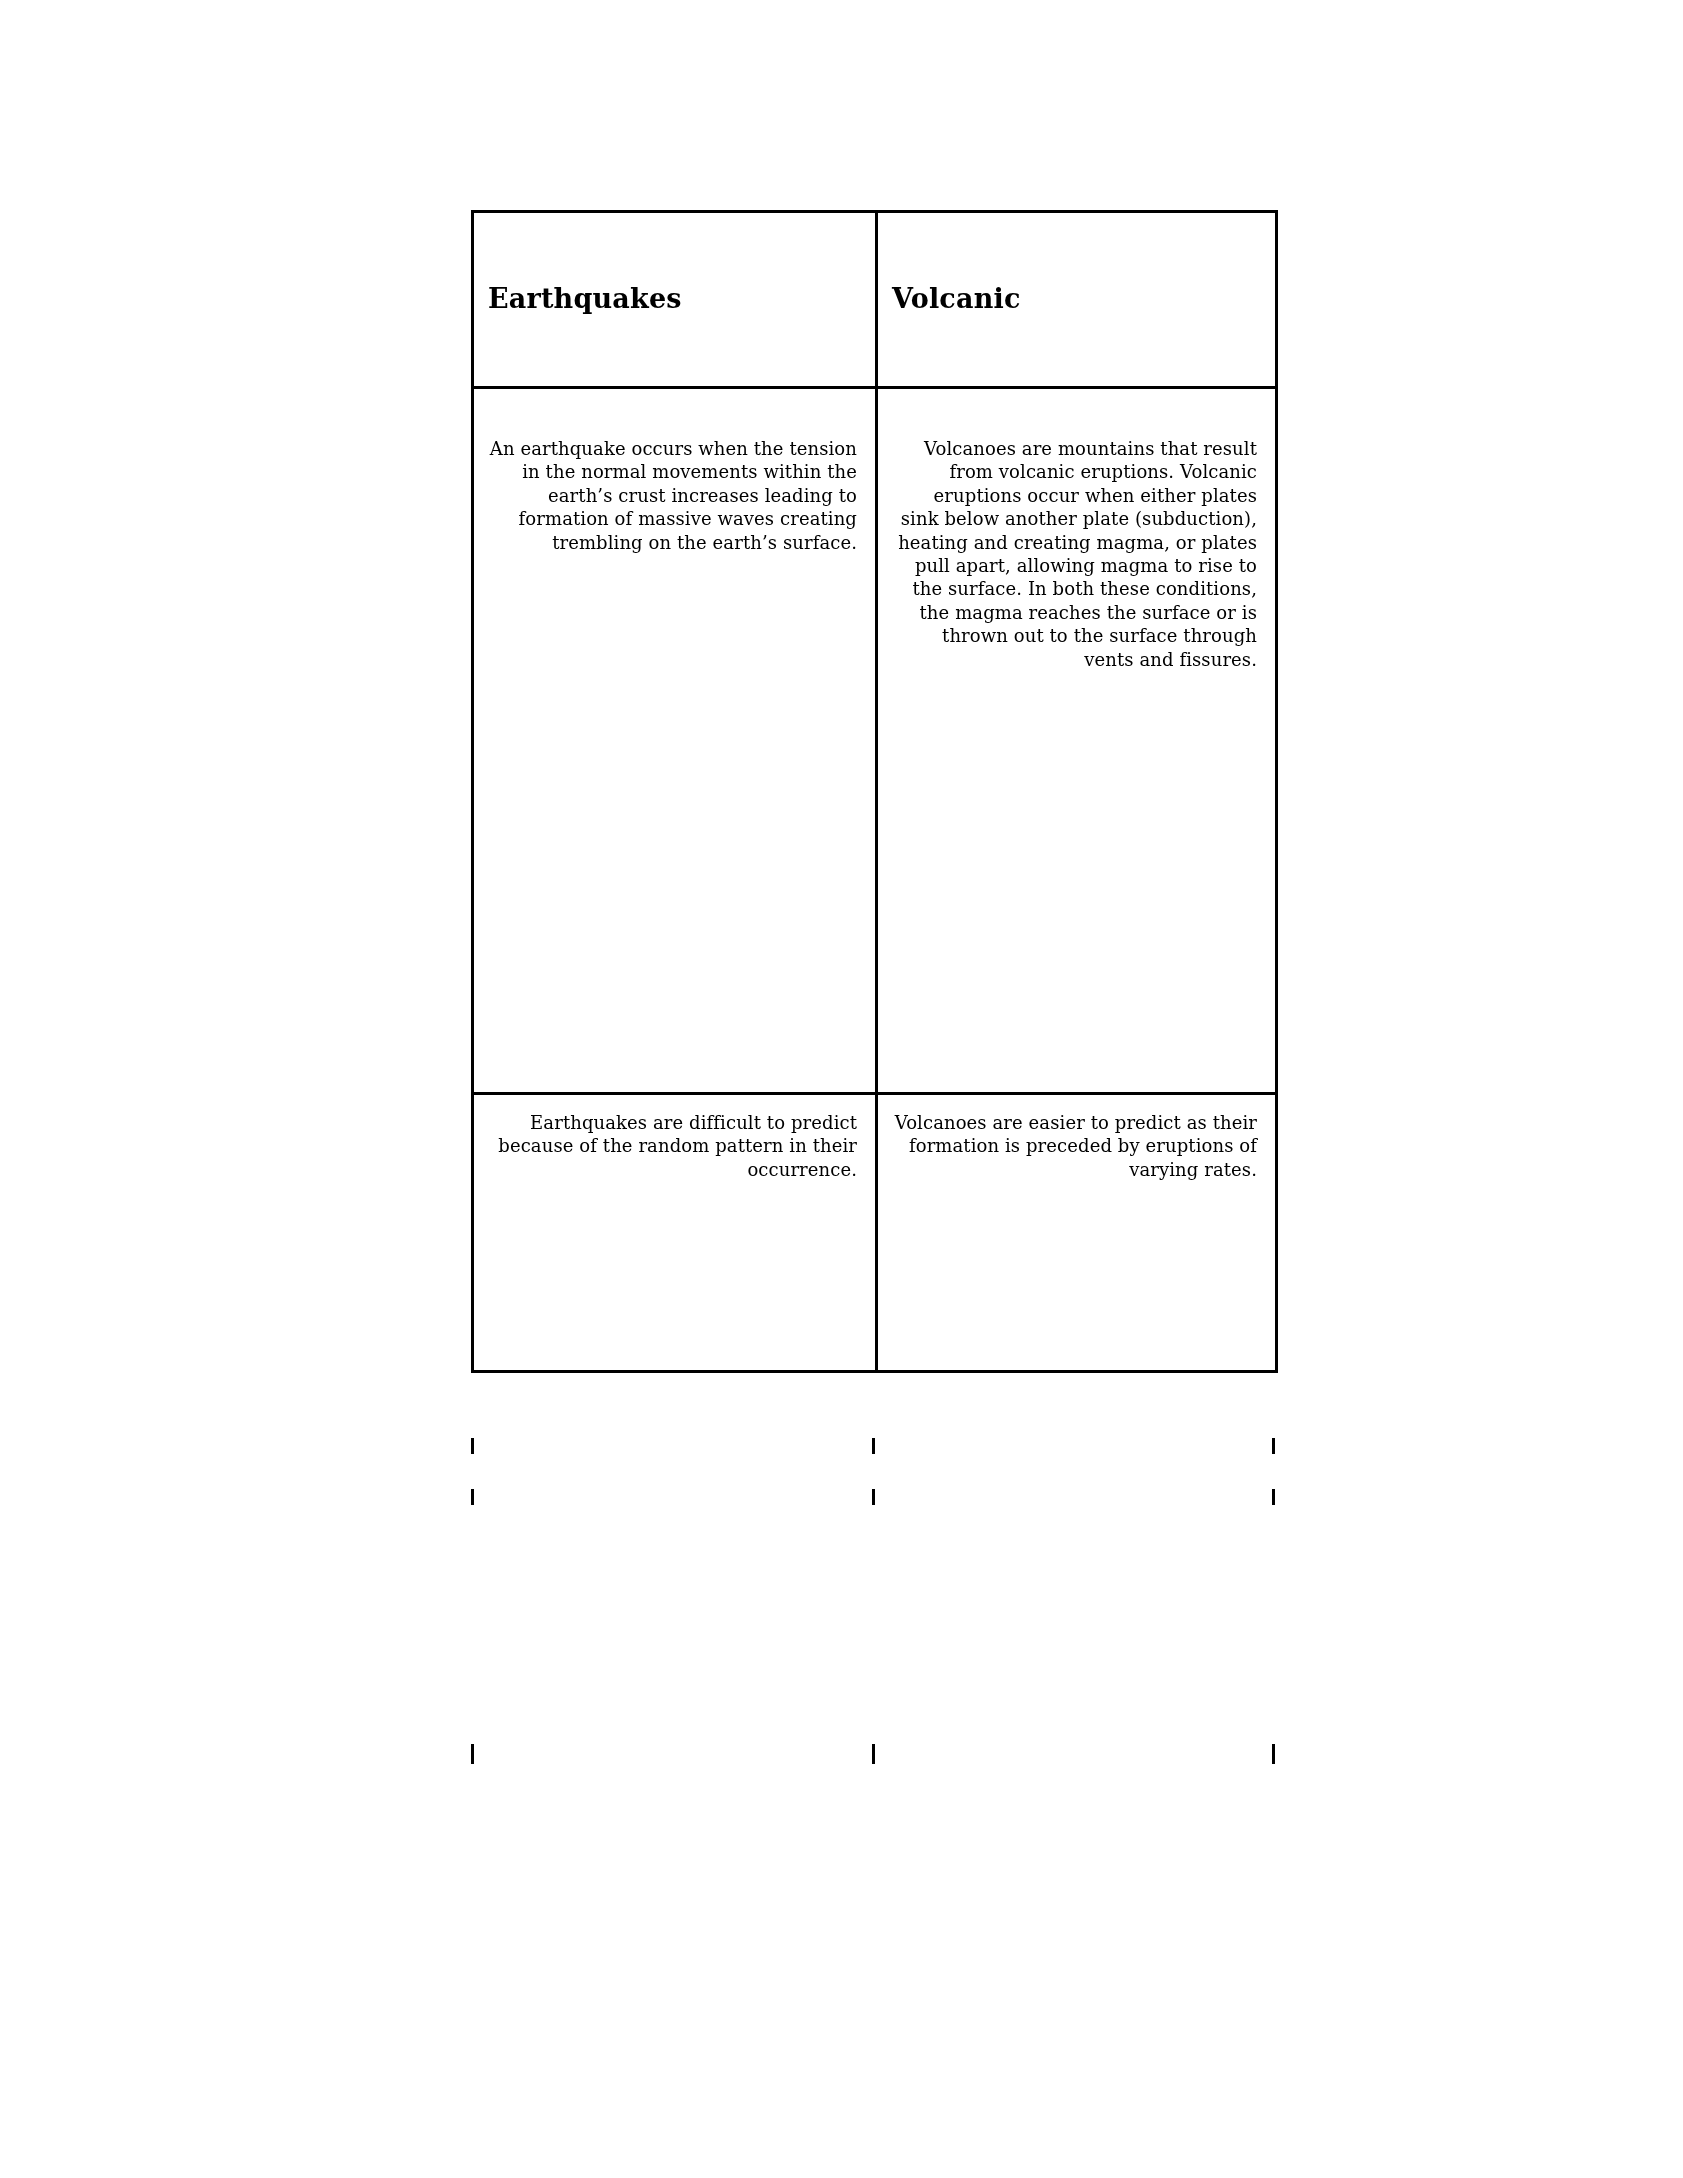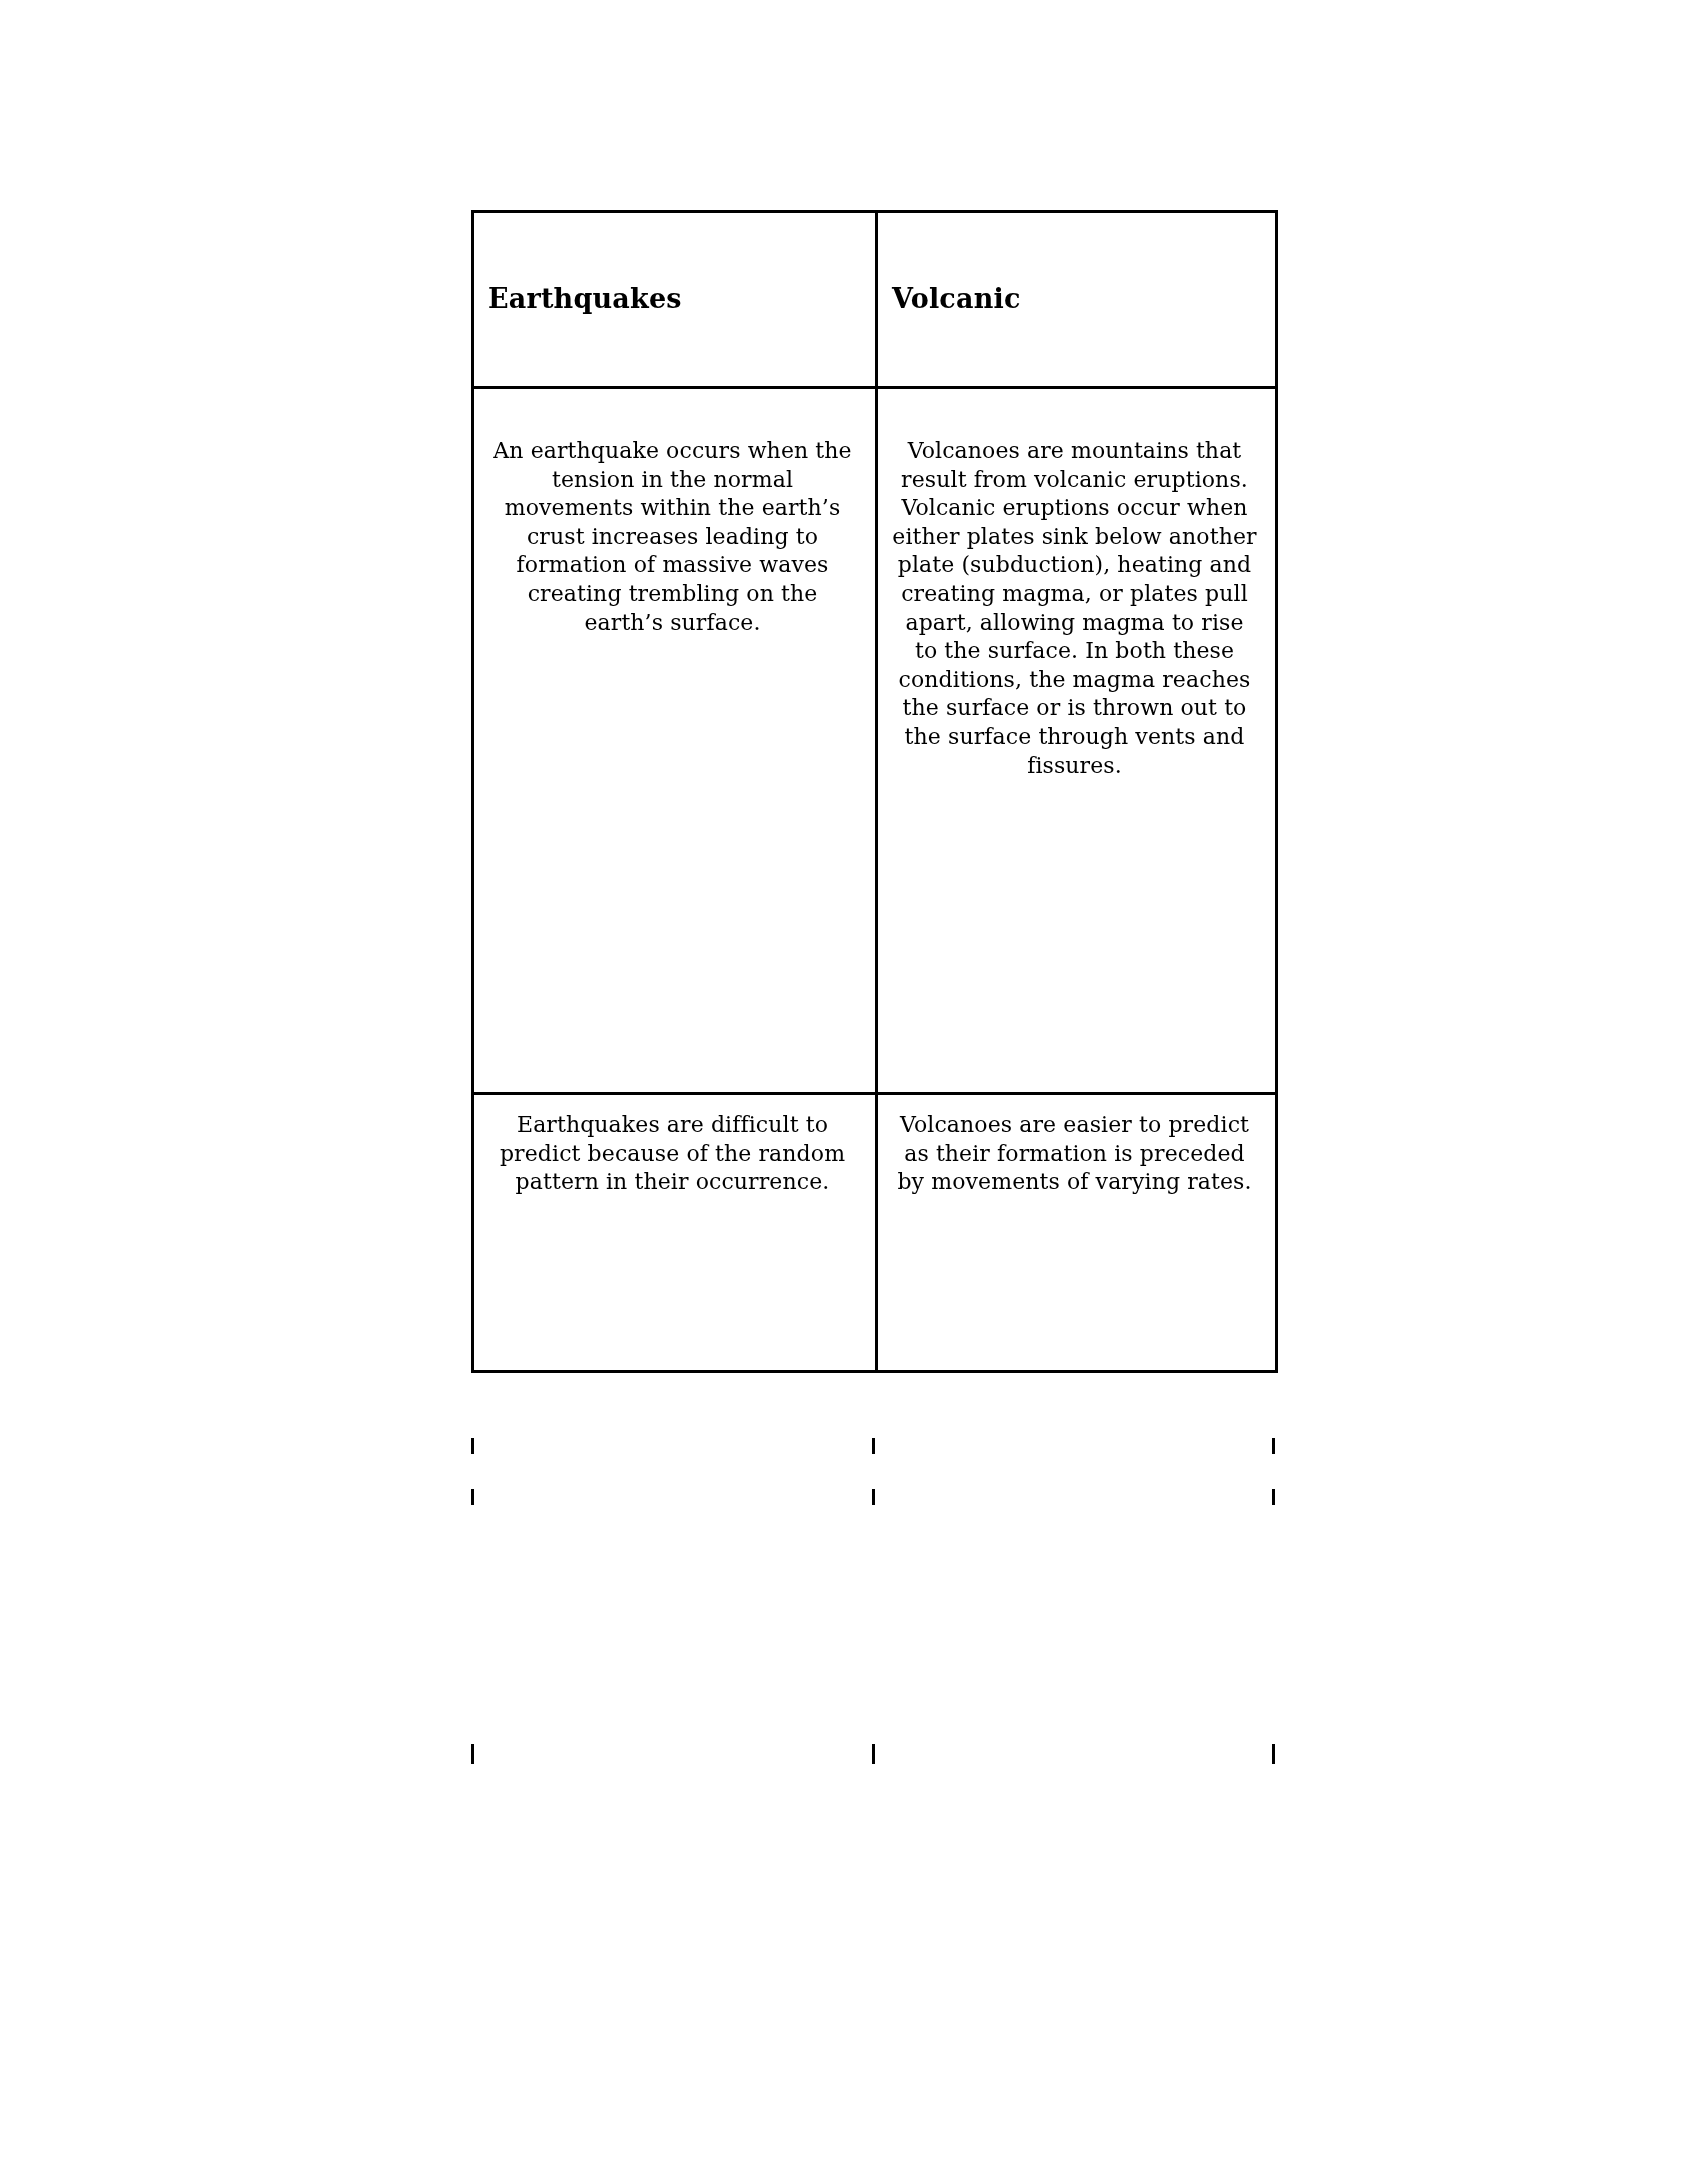--- a/index.html
+++ b/index.html
@@ -85,24 +85,24 @@
     align-items: center;
   }
   .hdr-text {
     font-weight: bold;
     font-size: 27px;
     line-height: 1.2;
     letter-spacing: 0.2px;
   }
 
   .body-text {
-    font-size: 22px;
+    font-size: 18px;
     line-height: 1.30;
     letter-spacing: 0.1px;
-    text-align: center;
+    text-align: right;
     white-space: normal;
   }
 
   
   .row-main   .cell-inner { min-height: 703px; padding-top: 48px; }
   .row-second .cell-inner { min-height: 275px; }
   .row-third  .cell-inner { min-height: 216px; padding-top: 57px; }
 
   
   .stub {
@@ -164,21 +164,21 @@
       </tr>
 
       <tr class="row-second">
         <td class="col-left">
           <div class="cell-inner">
             <div class="body-text">Earthquakes are difficult to predict because of the random pattern in their occurrence.</div>
           </div>
         </td>
         <td class="col-right">
           <div class="cell-inner">
-            <div class="body-text">Volcanoes are easier to predict as their formation is preceded by movements of varying rates.</div>
+            <div class="body-text">Volcanoes are easier to predict as their formation is preceded by eruptions of varying rates.</div>
           </div>
         </td>
       </tr>
     </tbody>
   </table>
 
   <div class="stub stub-v" id="stub-below-left"></div>
   <div class="stub stub-v" id="stub-below-mid"></div>
   <div class="stub stub-v" id="stub-below-right"></div>
 

